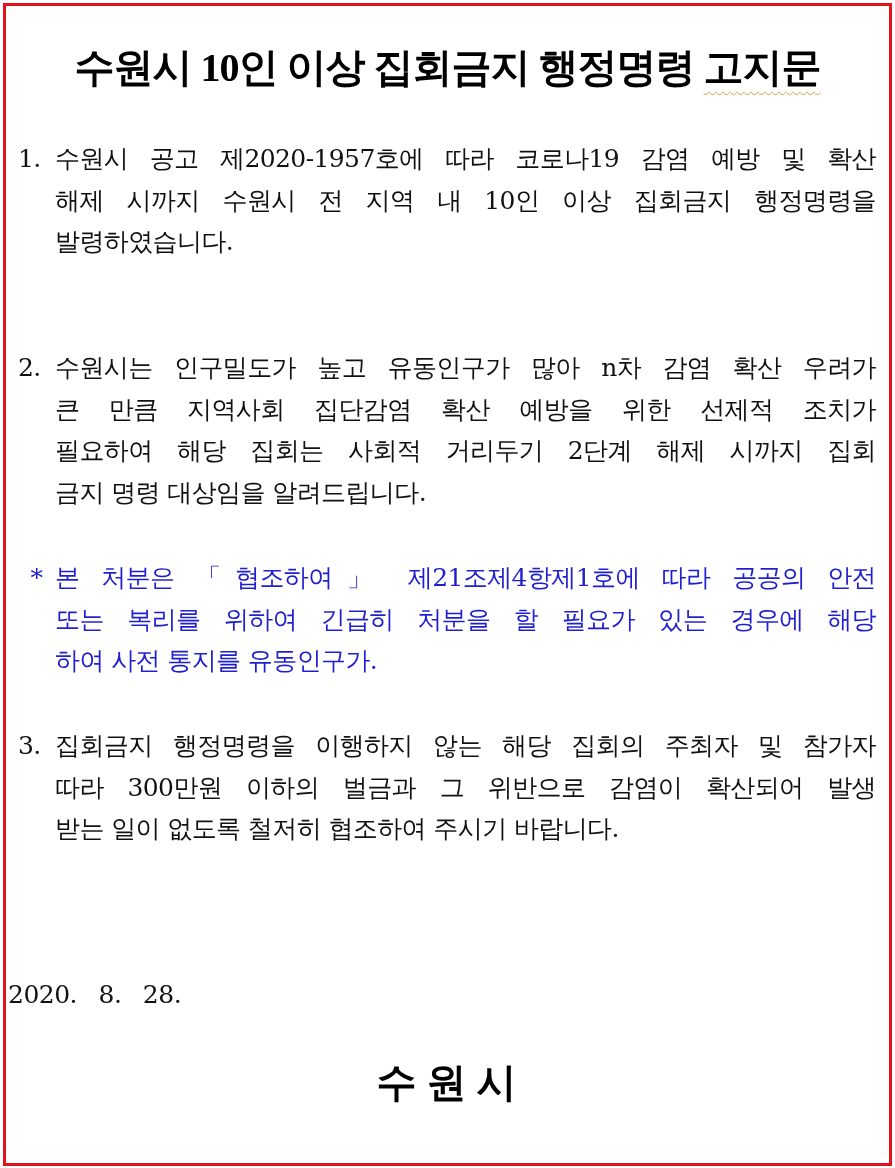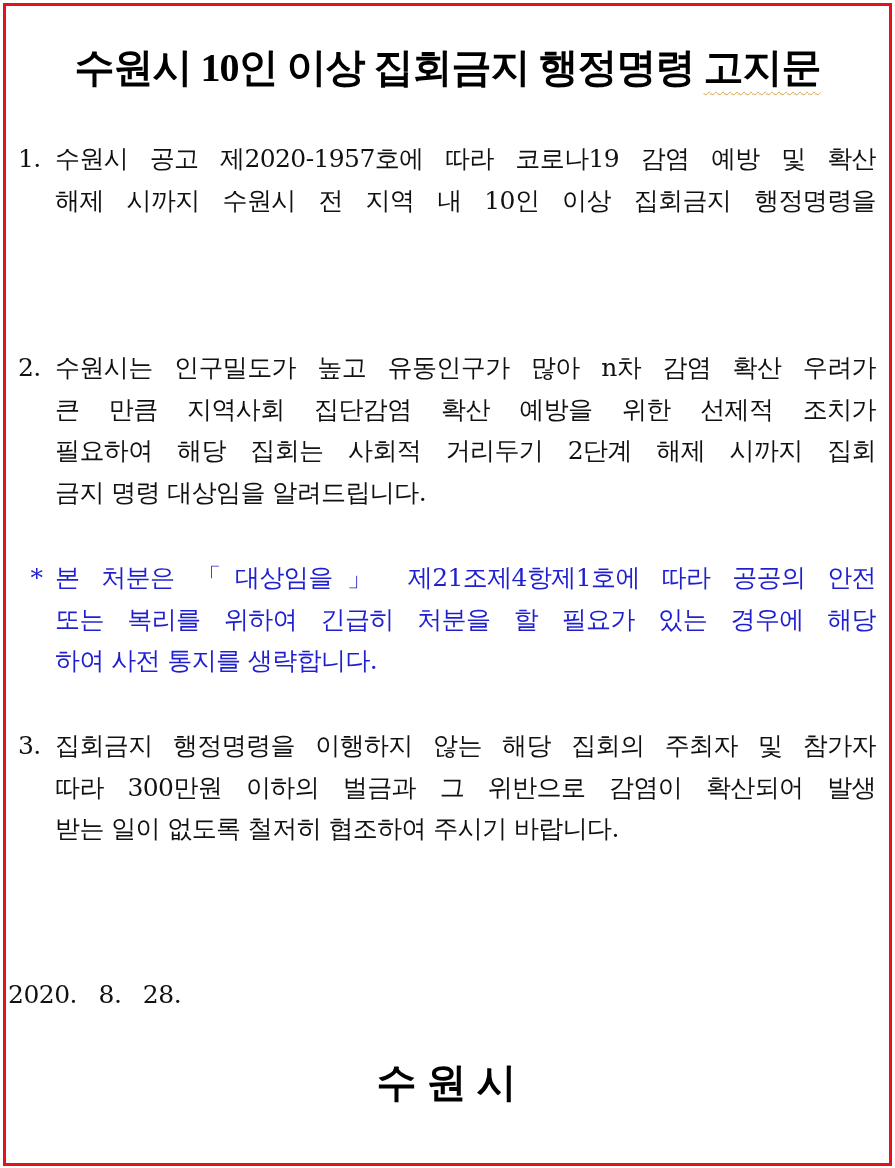--- a/index.html
+++ b/index.html
@@ -67,20 +67,24 @@
 
 <div class="para" style="top:138px;">
   <div class="row">
       <span class="num">1.</span>
       <span class="txt">수원시 공고 제2020-1957호에 따라 코로나19 감염 예방 및 확산</span>
     </div>
   <div class="row">
       <span class="num"></span>
       <span class="txt">해제 시까지 수원시 전 지역 내 10인 이상 집회금지 행정명령을</span>
     </div>
+  <div class="row last">
+      <span class="num"></span>
+      <span class="txt">발령하였습니다.</span>
+    </div>
 </div>
 
 <div class="para" style="top:347px;">
   <div class="row">
       <span class="num">2.</span>
       <span class="txt">수원시는 인구밀도가 높고 유동인구가 많아 n차 감염 확산 우려가</span>
     </div>
   <div class="row">
       <span class="num"></span>
       <span class="txt">큰 만큼 지역사회 집단감염 확산 예방을 위한 선제적 조치가</span>
@@ -91,29 +95,29 @@
     </div>
   <div class="row last">
       <span class="num"></span>
       <span class="txt">금지 명령 대상임을 알려드립니다.</span>
     </div>
 </div>
 
 <div class="para note" style="top:557px;">
   <div class="row">
       <span class="num">*</span>
-      <span class="txt">본 처분은 「대상임을」 제21조제4항제1호에 따라 공공의 안전</span>
+      <span class="txt">본 처분은 「협조하여」 제21조제4항제1호에 따라 공공의 안전</span>
     </div>
   <div class="row">
       <span class="num"></span>
       <span class="txt">또는 복리를 위하여 긴급히 처분을 할 필요가 있는 경우에 해당</span>
     </div>
   <div class="row last">
       <span class="num"></span>
-      <span class="txt">하여 사전 통지를 생략합니다.</span>
+      <span class="txt">하여 사전 통지를 유동인구가.</span>
     </div>
 </div>
 
 <div class="para" style="top:725px;">
   <div class="row">
       <span class="num">3.</span>
       <span class="txt">집회금지 행정명령을 이행하지 않는 해당 집회의 주최자 및 참가자</span>
     </div>
   <div class="row">
       <span class="num"></span>

